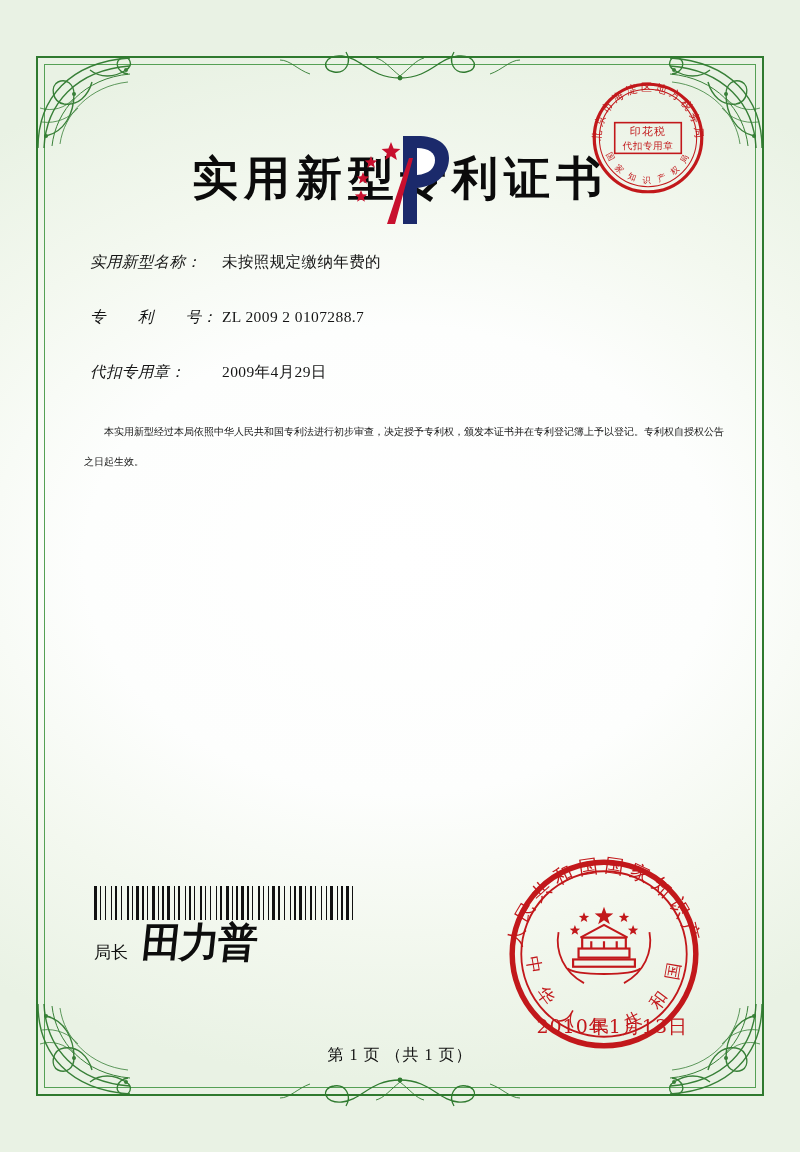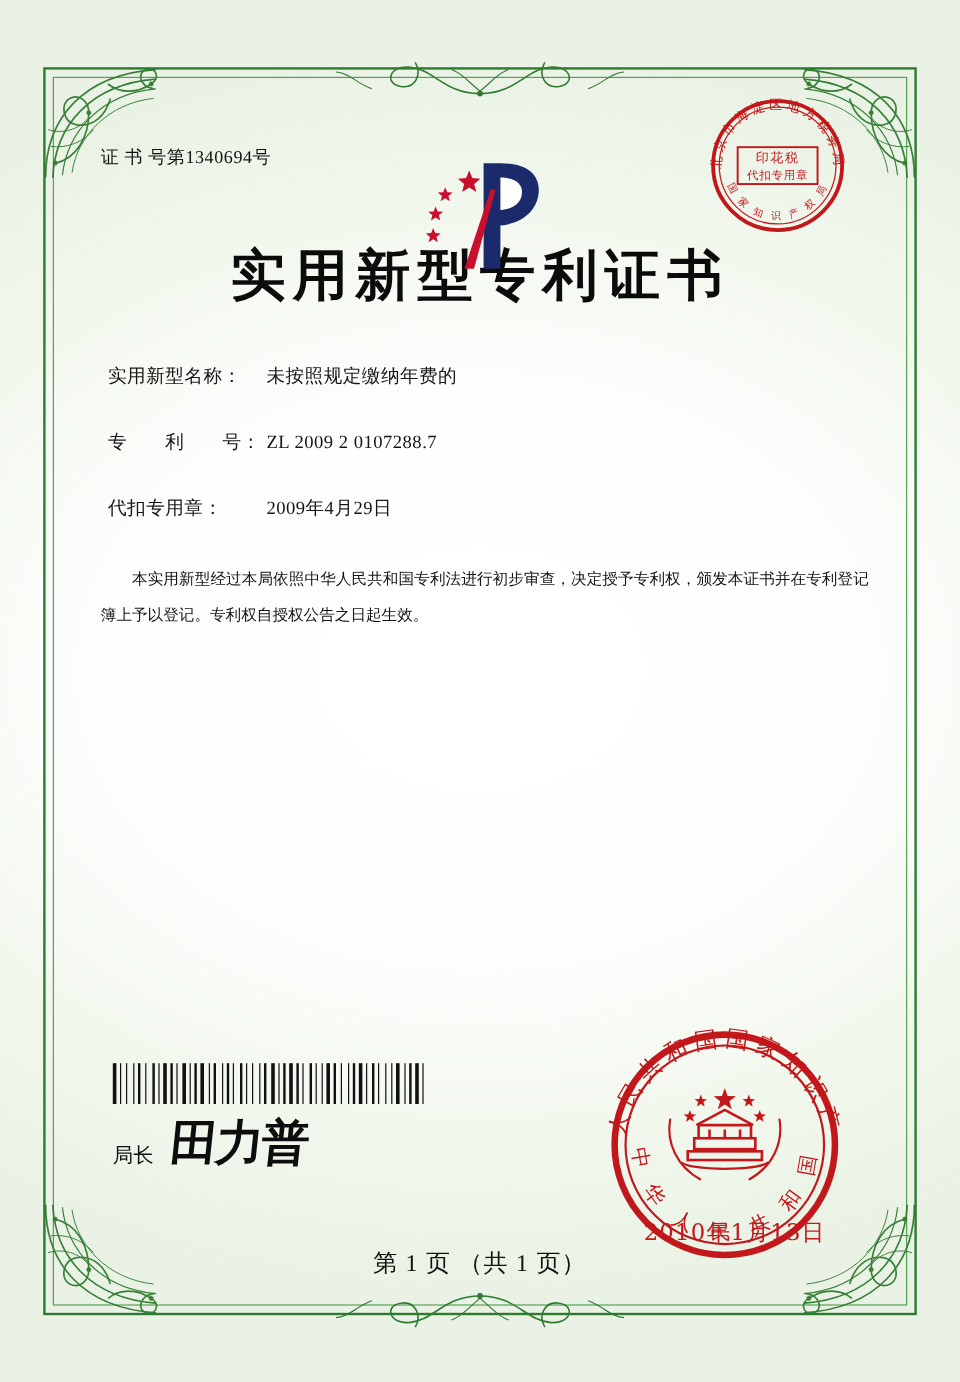--- a/index.html
+++ b/index.html
@@ -107,29 +107,30 @@
   }
   .field {
     font-size: 15.5px;
     color: #151515;
     margin-bottom: 34px;
     letter-spacing: 0.4px;
   }
   .field .lbl {
     display: inline-block;
     min-width: 132px;
+    font-style: italic;
   }
 
   .paras {
     margin-top: 26px;
     padding-left: 14px;
     padding-right: 6px;
   }
   .para {
-    font-size: 13px;
+    font-size: 10px;
     line-height: 30px;
     color: #141414;
     text-indent: 2em;
     margin-bottom: 6px;
     text-align: justify;
   }
 
   
   .barcode {
     position: absolute;
@@ -144,21 +145,21 @@
     display: block;
     background: #111;
     height: 100%;
     margin-right: 1px;
   }
 
   
   .sig-row {
     position: absolute;
     left: 24px;
-    bottom: 92px;
+    bottom: 102px;
     display: flex;
     align-items: flex-end;
   }
   .sig-label {
     font-size: 17px;
     color: #111;
     margin-right: 14px;
     padding-bottom: 6px;
   }
   .sig-mark {
@@ -169,21 +170,21 @@
     letter-spacing: -2px;
     font-weight: bold;
   }
 
   .pagefoot {
     position: absolute;
     left: 0;
     right: 0;
     bottom: 6px;
     text-align: center;
-    font-size: 20px;
+    font-size: 16px;
     color: #111;
     letter-spacing: 1px;
   }
 
   
   .seal-small {
     position: absolute;
     right: 88px;
     top: 74px;
     width: 128px;
@@ -315,21 +316,20 @@
         <path d="M150,36 C160,28 166,20 174,18" stroke-width="0.9"></path>
         <path d="M60,34 C48,30 40,20 30,20" stroke-width="0.9"></path>
         <path d="M240,34 C252,30 260,20 270,20" stroke-width="0.9"></path>
       </g>
       <circle cx="150" cy="38" r="2.4" fill="#2f7a2f"></circle>
     </svg>
   </div>
 
   <div class="content">
 
-    <div class="cert-no">证 书 号第1340694号</div>
 
     <div class="logo">
       <svg viewBox="0 0 150 105">
         <path d="M78,8 L78,96 L92,96 L92,60 C112,58 124,46 124,30 C124,16 112,8 92,8 Z" fill="#1b2a6b"></path>
         <path d="M92,20 C104,20 110,25 110,32 C110,40 104,46 92,47 Z" fill="#ffffff"></path>
         <path d="M62,96 L84,30 L88,30 L70,96 Z" fill="#c8102e"></path>
         <g fill="#c8102e">
           <polygon points="66,14 68.6,20.4 75.4,20.9 70.2,25.3 71.9,32 66,28.3 60.1,32 61.8,25.3 56.6,20.9 63.4,20.4"></polygon>
           <polygon points="46,28 47.7,32.2 52.2,32.5 48.7,35.4 49.9,39.8 46,37.3 42.1,39.8 43.3,35.4 39.8,32.5 44.3,32.2"></polygon>
           <polygon points="38,44 39.7,48.2 44.2,48.5 40.7,51.4 41.9,55.8 38,53.3 34.1,55.8 35.3,51.4 31.8,48.5 36.3,48.2"></polygon>

